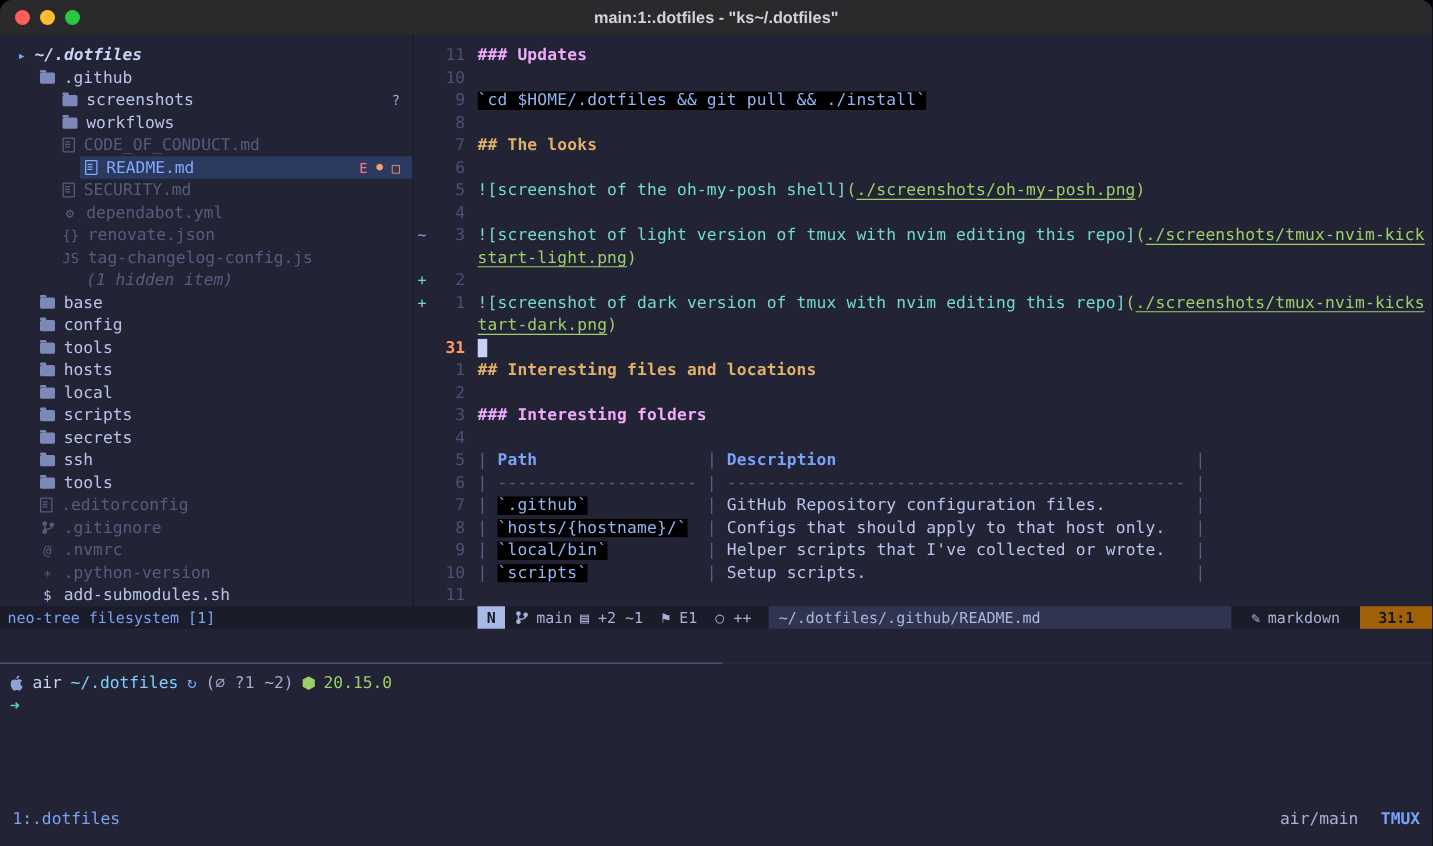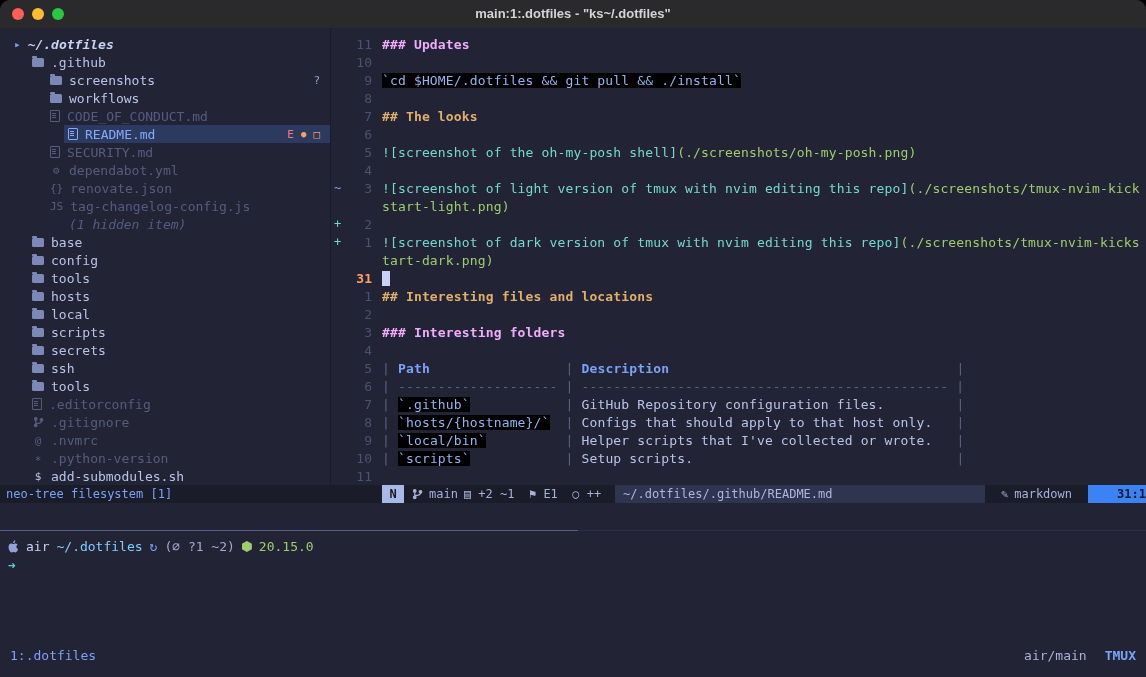--- a/index.html
+++ b/index.html
@@ -56,21 +56,21 @@
   
   .statusrow{position:absolute;left:0;top:457px;right:0;height:18px;display:flex;background:#1a1c2a;font-size:12px;}
   .nt-status{width:382px;flex:none;line-height:18px;padding-left:6px;box-sizing:border-box;color:#7aa2f7;}
   .lualine{flex:1;display:flex;}
   .sl-mode{width:22px;flex:none;background:#a8b9e8;color:#171922;font-weight:700;text-align:center;line-height:18px;}
   .sl-git{width:211px;flex:none;display:flex;gap:6px;align-items:center;padding-left:8px;box-sizing:border-box;color:#a9b1d6;}
   .sl-git .stats{white-space:pre;}
   .sl-branch-ic{display:inline-flex;color:#a9b1d6;}
   .sl-path{flex:1;background:#2f3450;color:#aeb6dd;line-height:18px;padding-left:8px;white-space:pre;overflow:hidden;}
   .sl-ft{width:103px;flex:none;display:flex;gap:6px;align-items:center;justify-content:center;color:#a9b1d6;}
-  .sl-pos{width:58px;flex:none;background:#3b82f6;color:#171922;font-weight:700;text-align:right;line-height:18px;}
+  .sl-pos{width:58px;flex:none;background:#a16207;color:#171922;font-weight:700;text-align:center;line-height:18px;}
   
   .pane-divider{position:absolute;left:0;top:502px;right:0;height:2px;display:flex;}
   .pd-active{width:578px;height:1px;background:#565f89;}
   .pd-inactive{flex:1;height:1px;background:#2b2e44;}
   
   .shell{position:absolute;left:8px;top:509px;right:0;font-size:13px;color:#c8d3f5;text-align:right;}
   .sh-line{height:19px;display:flex;align-items:center;gap:7px;white-space:pre;}
   .apple{color:#8fa3d8;display:inline-flex;}
   .sh-host{color:#c8d3f5;}
   .sh-cwd{color:#7dcfff;}

